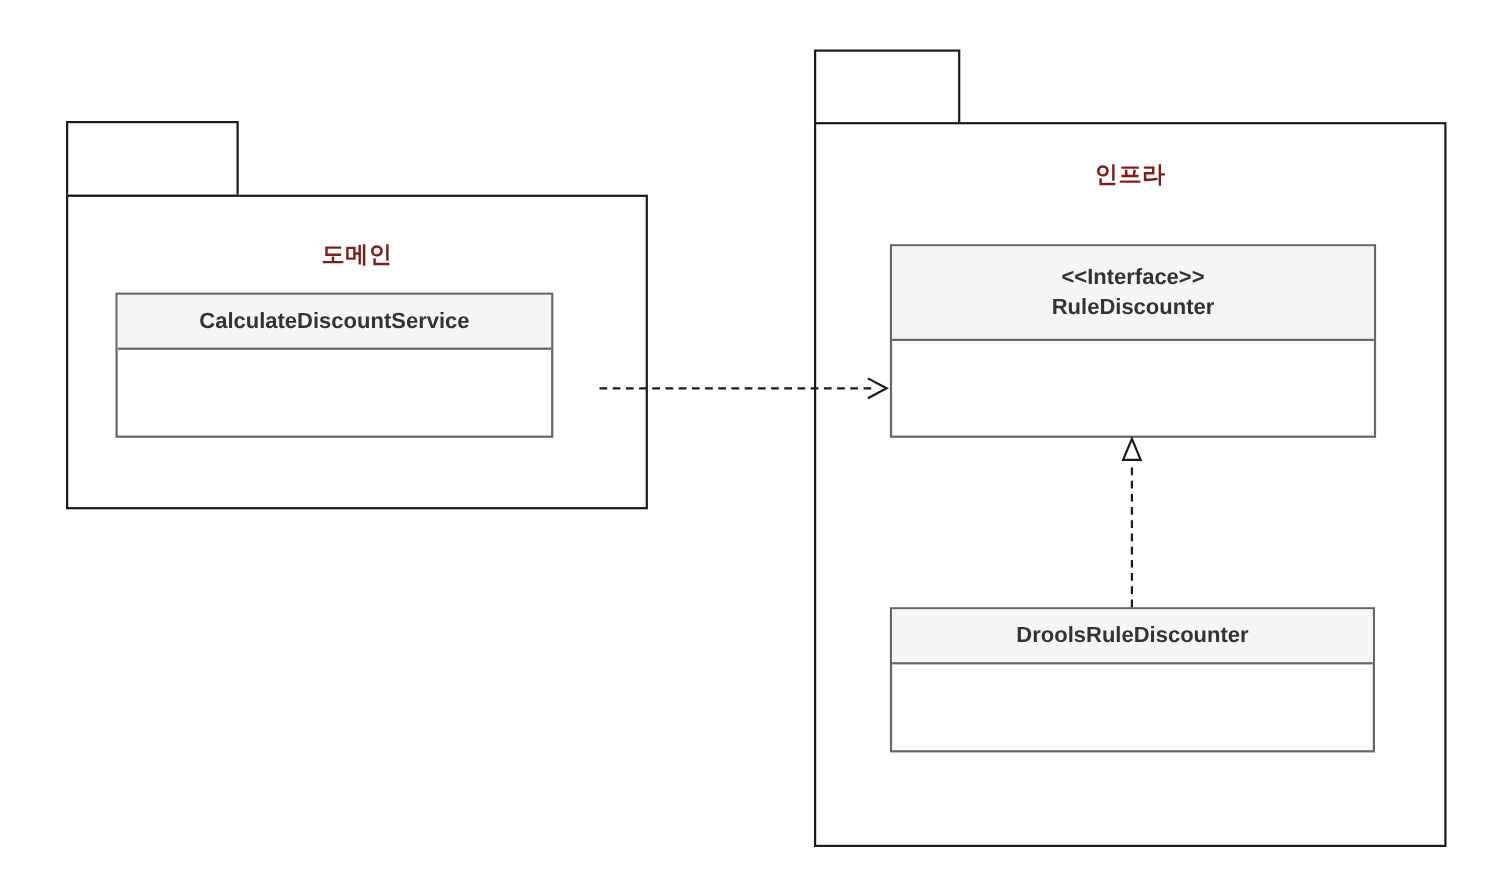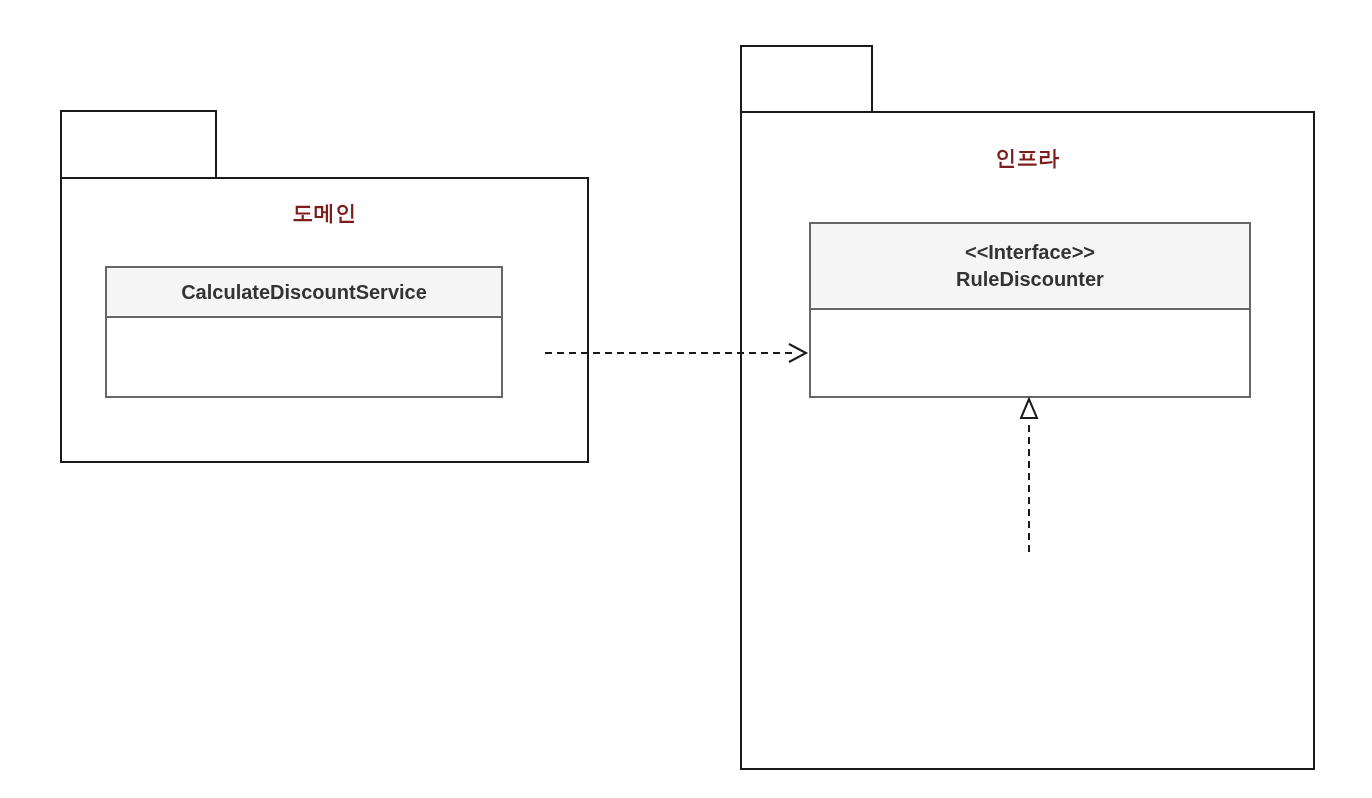--- a/index.html
+++ b/index.html
@@ -33,21 +33,21 @@
     left: 0;
     right: 0;
     text-align: center;
     font-size: 21px;
     font-weight: 600;
     color: #7f1d1d;
     letter-spacing: 0.5px;
   }
   .domain-tab  { left: 60px;  top: 110px; width: 157px; height: 69px; }
   .domain-body { left: 60px;  top: 177px; width: 529px; height: 286px; }
-  .domain-body .pkg-label { top: 20px; }
+  .domain-body .pkg-label { top: 38px; }
   .infra-tab   { left: 740px; top: 45px;  width: 133px; height: 68px; }
   .infra-body  { left: 740px; top: 111px; width: 575px; height: 659px; }
   .infra-body .pkg-label { top: 31px; }
 
   
   .class-box {
     position: absolute;
     background: #ffffff;
     border: 2px solid #666666;
     box-sizing: border-box;
@@ -105,20 +105,26 @@
   </div>
 
   <div class="class-box rule-box">
     <div class="class-header">
       <span>&lt;&lt;Interface&gt;&gt;</span>
       <span>RuleDiscounter</span>
     </div>
     <div class="class-body"></div>
   </div>
 
+  <div class="class-box drools-box">
+    <div class="class-header">
+      <span>DroolsRuleDiscounter</span>
+    </div>
+    <div class="class-body"></div>
+  </div>
 
   <svg class="edges-svg" width="1372" height="798" viewBox="0 0 1372 798">
 
     <g>
       <line x1="545" y1="353" x2="794" y2="353" fill="none" stroke-width="2" stroke-dasharray="7 5" stroke="#1a1a1a"></line>
       <polyline points="789,344 806,353 789,362" fill="none" stroke-width="2" stroke="#1a1a1a"></polyline>
     </g>
 
     <g>
       <line x1="1029" y1="552" x2="1029" y2="420" fill="none" stroke-width="2" stroke-dasharray="7 5" stroke="#1a1a1a"></line>

